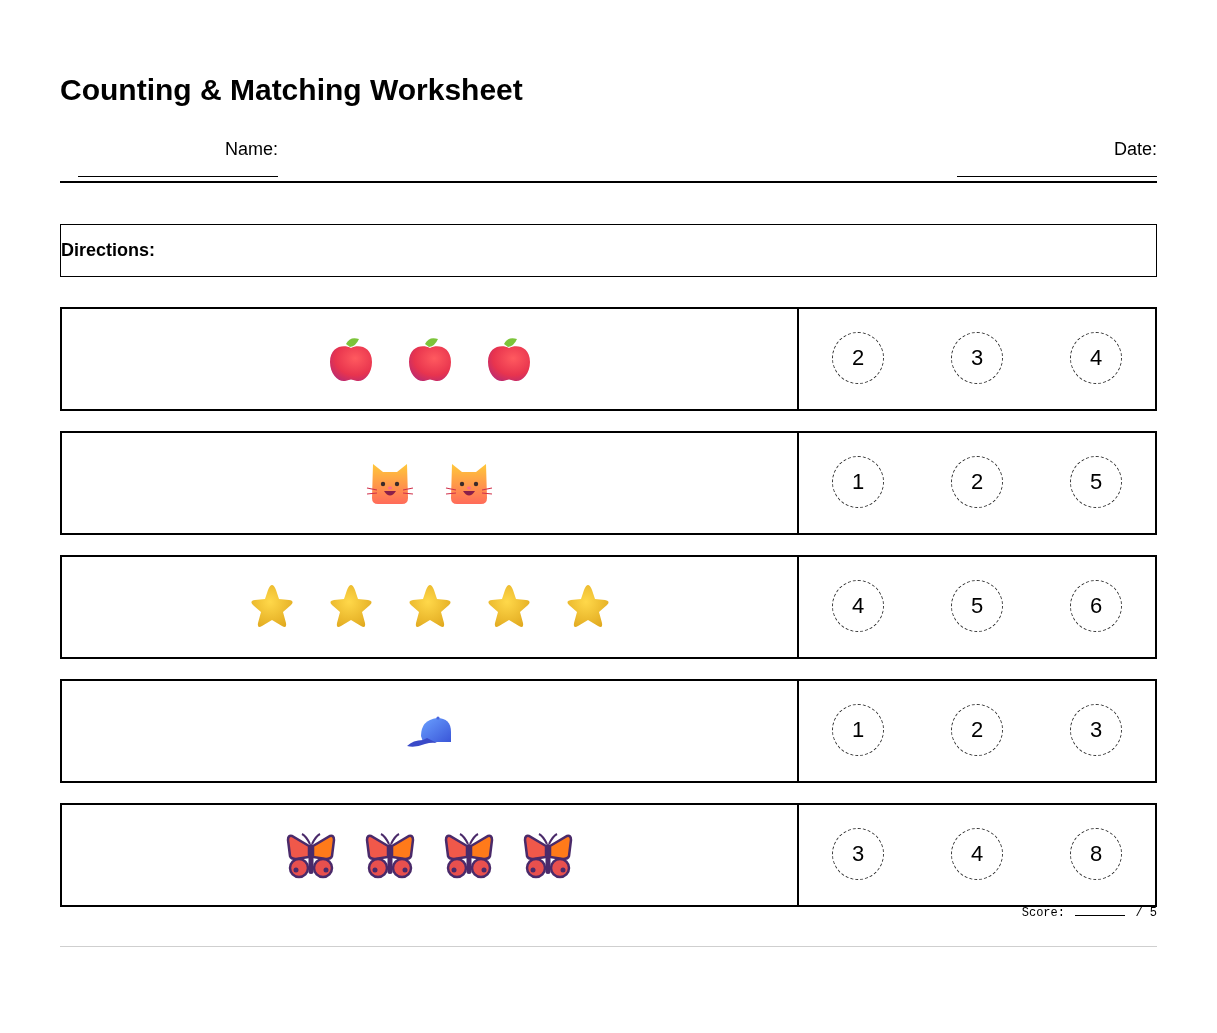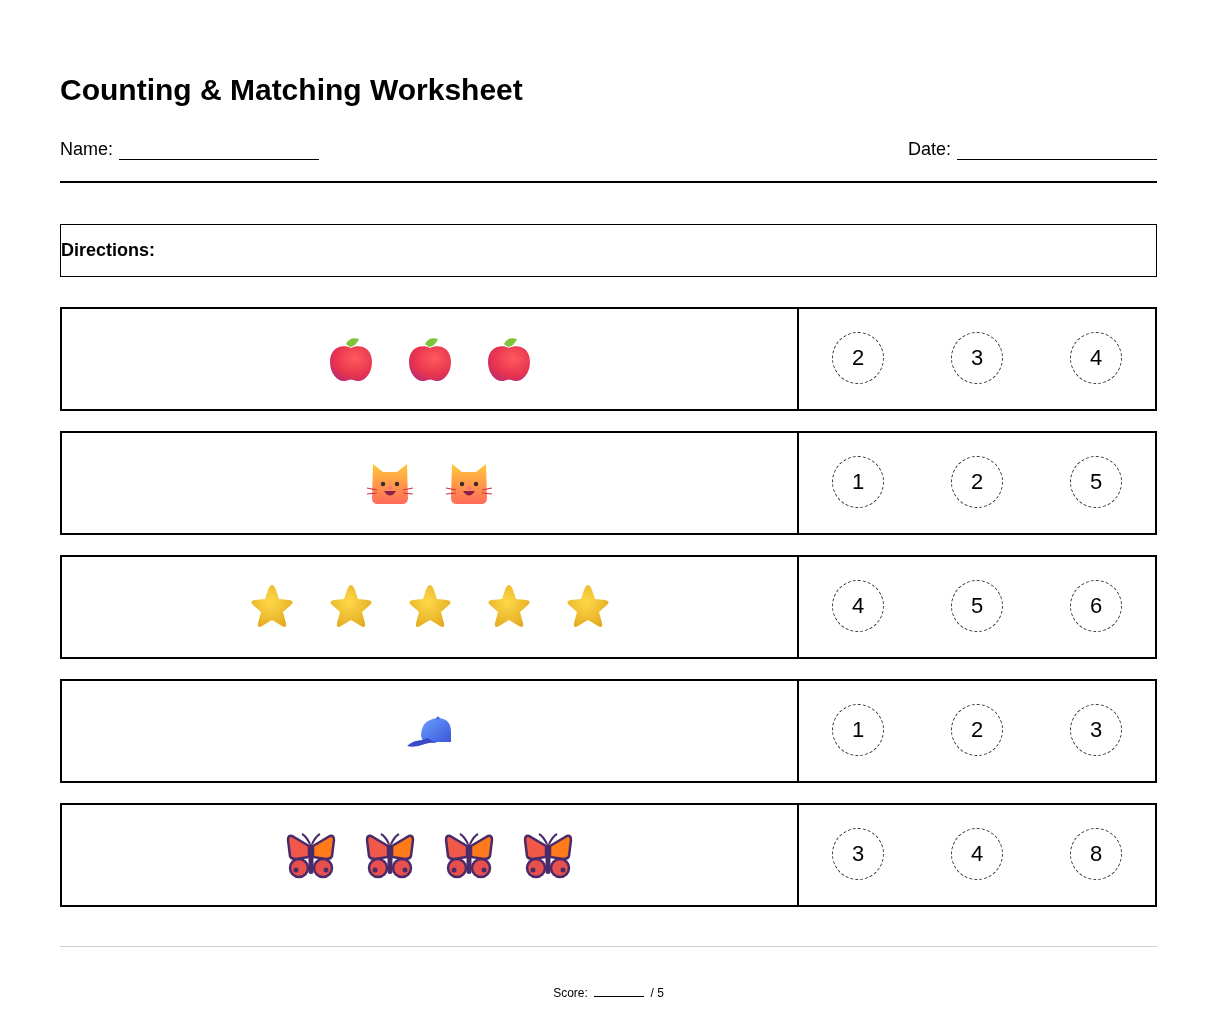--- a/index.html
+++ b/index.html
@@ -1,39 +1,39 @@
 <!DOCTYPE html>
 <html><head>
 <meta charset="utf-8">
 <style>
   html, body { margin: 0; padding: 0; background: #ffffff; }
   body { width: 1217px; height: 1033px; font-family: "Liberation Sans", sans-serif; color: #000; position: relative; overflow: hidden; }
   .page { position: absolute; left: 60px; top: 0; width: 1097px; }
   .title { position: absolute; top: 72px; left: 0; font-size: 30px; font-weight: bold; margin: 0; line-height: 36px; white-space: nowrap; }
   .meta { position: absolute; top: 139px; left: 0; width: 1097px; height: 24px; font-size: 18px; }
   .field { position: absolute; top: 0; display: flex; align-items: flex-end; }
-  .field.name { left: 0; }
-  .field.date { right: 0; }
+  .field.name { left: 12px; flex-direction: column; }
+  .field.date { right: 0; flex-direction: column; }
   .field .blank { display: inline-block; border-bottom: 1px solid #000; height: 16px; margin-left: 6px; }
   .field.name .blank { width: 200px; }
   .field.date .blank { width: 200px; }
   .rule { position: absolute; top: 181px; left: 0; width: 1097px; height: 0; border-top: 2px solid #000; }
   .directions { position: absolute; top: 224px; left: 0; width: 1095px; height: 51px; border: 1px solid #000; display: flex; align-items: center; justify-content: space-between; font-size: 18px; }
   .directions b { margin-right: 5px; }
   .row { position: absolute; left: 0; width: 1093px; height: 100px; border: 2px solid #000; display: flex; }
   .row .items { width: 735px; height: 100px; border-right: 2px solid #000; display: flex; align-items: center; justify-content: center; gap: 29px; }
   .row .item { width: 50px; height: 50px; display: flex; align-items: center; justify-content: center; }
   .row .item svg { width: 50px; height: 50px; }
   .row .choices { flex: 1; position: relative; }
   .choice { position: absolute; top: 23px; width: 50px; height: 50px; border: 1px dashed #333; border-radius: 50%; display: flex; align-items: center; justify-content: center; font-size: 22px; cursor: pointer; }
   .choice.c0 { left: 33px; }
   .choice.c1 { left: 152px; }
   .choice.c2 { left: 271px; }
   .footer-rule { position: absolute; top: 946px; left: 0; width: 1097px; border-top: 1px solid #cfcfcf; }
-  .score { position: absolute; top: 986px; left: 0; width: 1097px; text-align: center; font-size: 12px; }
+  .score { position: absolute; top: 905px; left: 0; width: 1097px; text-align: right; font-size: 12px; font-family: Liberation Mono, monospace; }
   .score .blank { display: inline-block; width: 50px; border-bottom: 1px solid #000; height: 10px; margin: 0 3px; }
 </style>
 </head>
 <body>
 
 <div class="page">
   <h1 class="title">Counting &amp; Matching Worksheet</h1>
 
   <div class="meta">
     <div class="field name">

